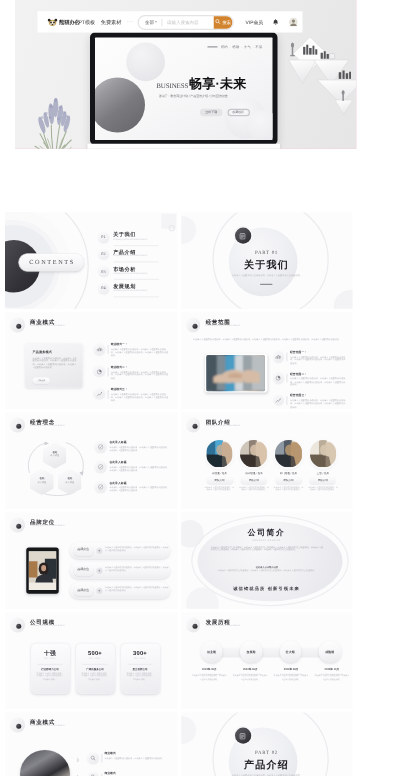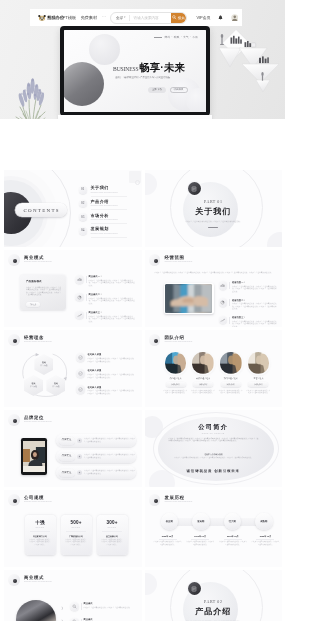--- a/index.html
+++ b/index.html
@@ -2,21 +2,21 @@
 <html><head>
 <meta charset="utf-8">
 <title>PPT Template Preview</title>
 <style>
 *{margin:0;padding:0;box-sizing:border-box}
 html,body{width:290px;height:621px;background:#ffffff;overflow:hidden;
   font-family:"Liberation Sans",sans-serif}
 .page{position:relative;width:285px;height:621px;background:#fff;overflow:hidden}
 
 
-.hero{position:absolute;left:0;top:0;width:285px;height:119px;overflow:hidden;background:#f9a8d4}
+.hero{position:absolute;left:12px;top:0;width:285px;height:119px;overflow:hidden;background:#f9a8d4}
 .wall{position:absolute;left:0;top:0;width:285px;height:130px;
   background:linear-gradient(110deg,#f2f2f2 0%,#efefef 30%,#eaeaea 65%,#e5e5e5 100%)}
 .desk{position:absolute;left:0;top:130px;width:285px;height:38px;
   background:linear-gradient(180deg,#eceae6 0%,#f1efec 25%,#eeece8 65%,#e6e4e0 100%)}
 .deskedge{position:absolute;left:0;top:128px;width:285px;height:3px;
   background:linear-gradient(180deg,#dfdedb 0%,#e9e8e5 100%)}
 
 
 .imac{position:absolute;left:60px;top:26px;width:150px;height:90px;
   background:#141518;border-radius:4px;padding:4px;

